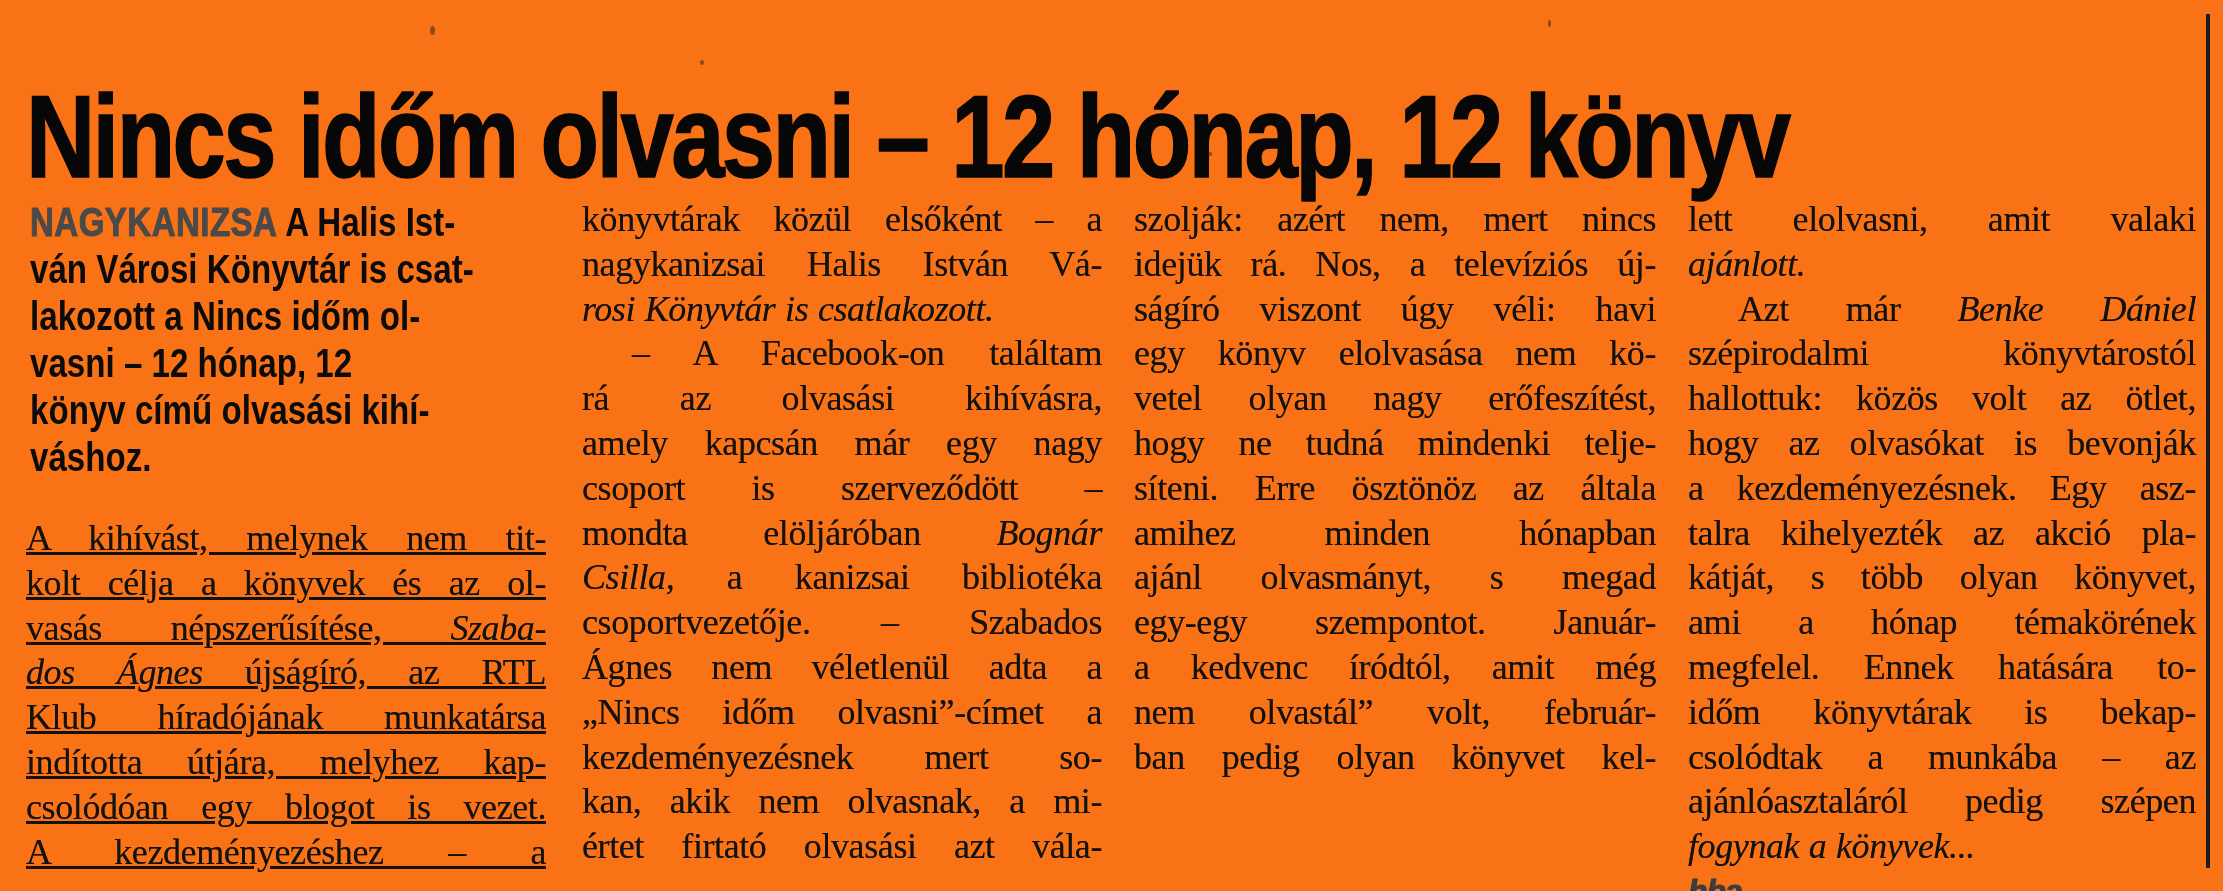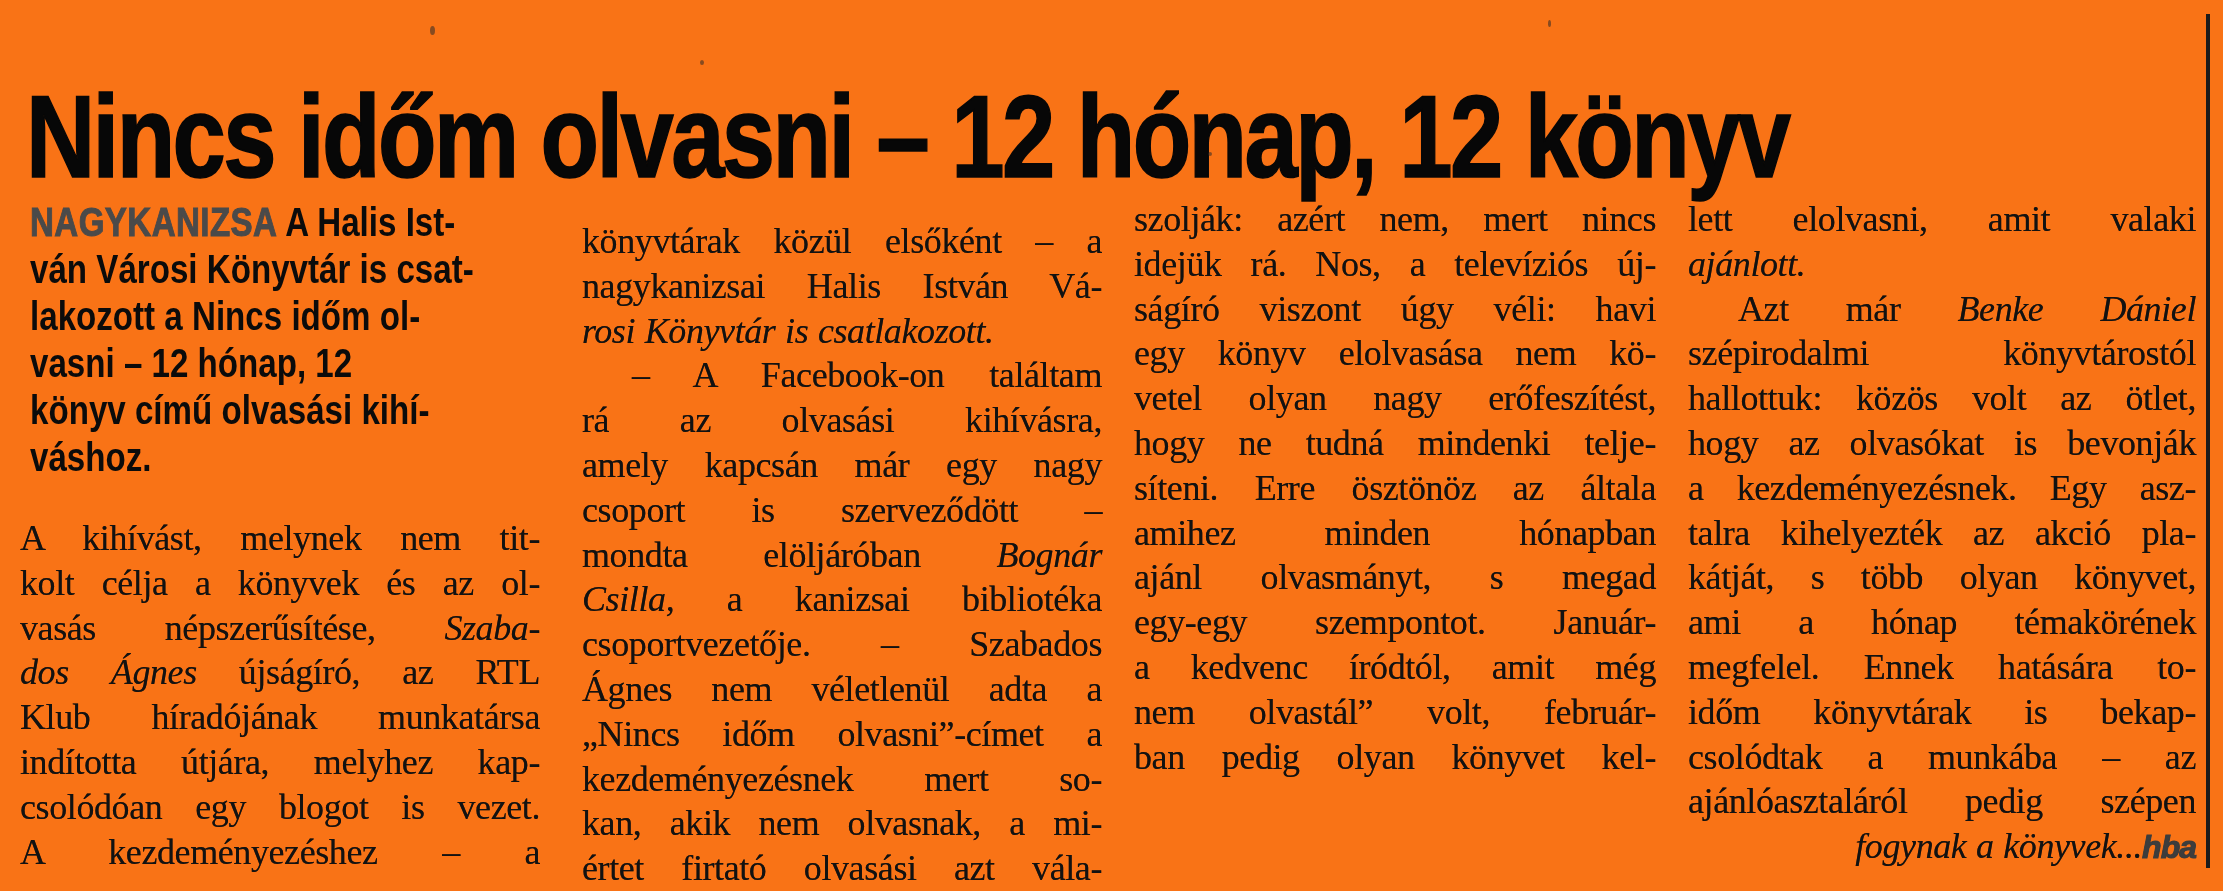--- a/index.html
+++ b/index.html
@@ -57,39 +57,40 @@
     position: absolute;
     top: 197px;
     font-family: "Liberation Serif", serif;
     font-size: 36px;
     line-height: 44.8px;
     letter-spacing: -0.4px;
     word-spacing: 1px;
     color: #121212;
     text-shadow: 0 0 0.6px rgba(10,10,10,0.65);
   }
-  #col1 { left: 20px;   width: 520px; top: 516px; }
-  #col2 { left: 582px;  width: 520px; margin-top: 22px; }
+  #col1 { left: 26px;   width: 520px; top: 516px; text-decoration: underline; }
+  #col2 { left: 582px;  width: 520px; }
   #col3 { left: 1134px; width: 522px; }
   #col4 { left: 1688px; width: 508px; }
   .col .line {
     text-align: justify;
     text-align-last: justify;
     white-space: nowrap;
     height: 44.8px;
   }
   .col .line.end { text-align-last: left; font-style: italic; }
   .col .line.ind { text-indent: 50px; }
   .it { font-style: italic; }
   
   .line.bywrap {
     display: flex;
-    justify-content: flex-end;
+    justify-content: flex-start;
     align-items: baseline;
     text-align-last: auto;
+    flex-direction: column;
   }
   .byline {
     font-family: "Liberation Sans", sans-serif;
     font-weight: 700;
     font-size: 32px;
     letter-spacing: -1px;
     color: #3d3d3d;
     -webkit-text-stroke: 1px #3d3d3d;
   }
   

